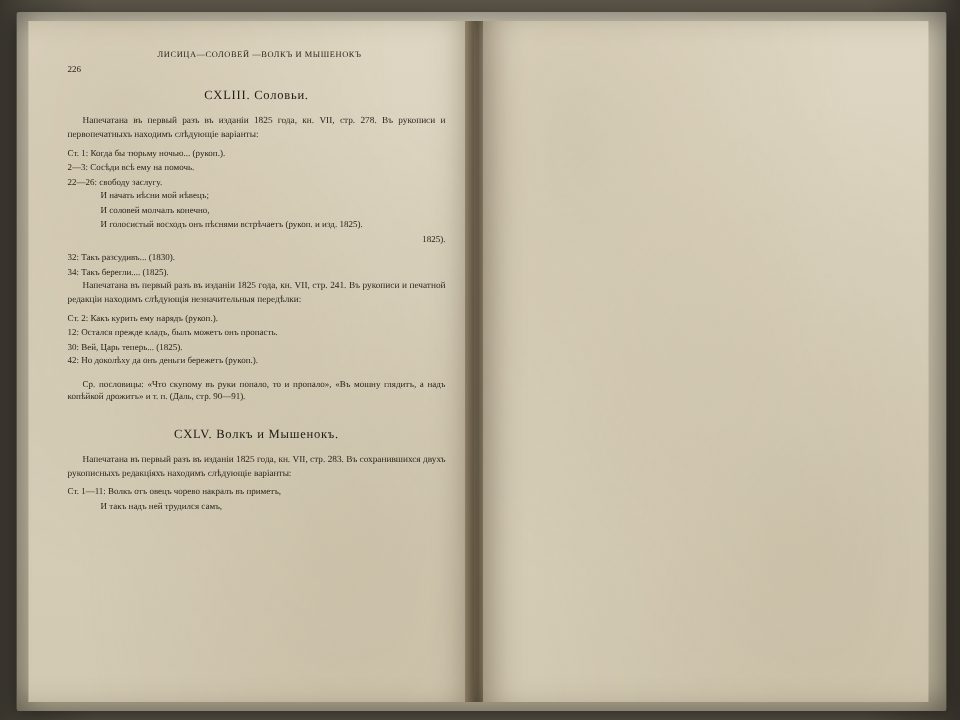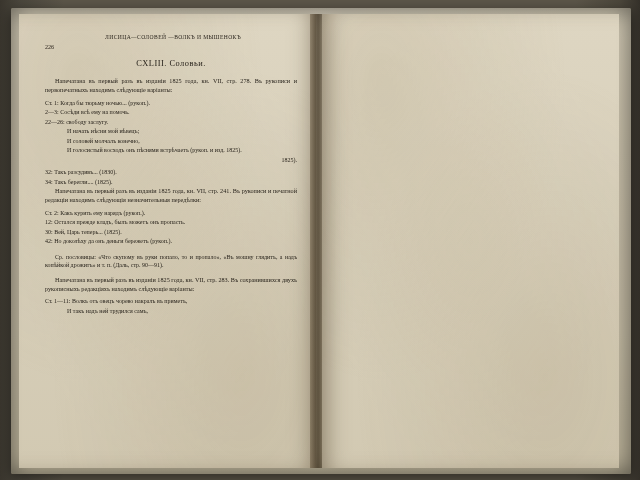--- a/index.html
+++ b/index.html
@@ -176,20 +176,24 @@
 
         <p class="para">Напечатана въ первый разъ въ изданіи 1825 года, кн. VII, стр. 241. Въ рукописи и печатной редакціи находимъ слѣдующія незначительныя передѣлки:</p>
         <ul class="variants">
           <li>Ст. 2: Какъ курить ему нарядъ (рукоп.).</li>
           <li>12: Остался прежде кладъ, былъ можетъ онъ пропасть.</li>
           <li>30: Вей, Царь теперь... (1825).</li>
           <li>42: Но доколѣху да онъ деньги бережетъ (рукоп.).</li>
         </ul>
         <p class="note">Ср. пословицы: «Что скупому въ руки попало, то и пропало», «Въ мошну глядитъ, а надъ копѣйкой дрожитъ» и т. п. (Даль, стр. 90—91).</p>
 
+        <div class="sec-title">
+          <span>CXLV.</span>
+          <span>Волкъ и Мышенокъ.</span>
+        </div>
         <p class="para">Напечатана въ первый разъ въ изданіи 1825 года, кн. VII, стр. 283. Въ сохранившихся двухъ рукописныхъ редакціяхъ находимъ слѣдующіе варіанты:</p>
         <ul class="variants">
           <li>Ст. 1—11: Волкъ отъ овецъ чорево накралъ въ приметъ,</li>
           <li class="vline i1">И такъ надъ ней трудился самъ,</li>
         </ul>
       </div>
     </div>
 
     <div id="gutter"></div>
 

